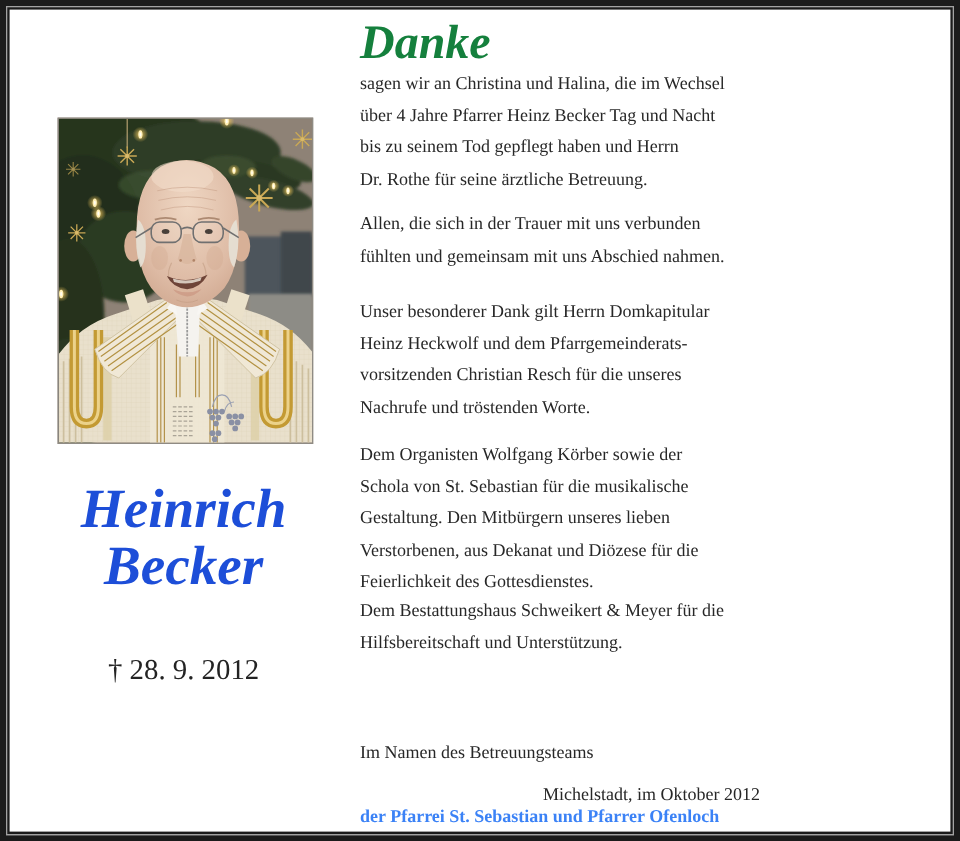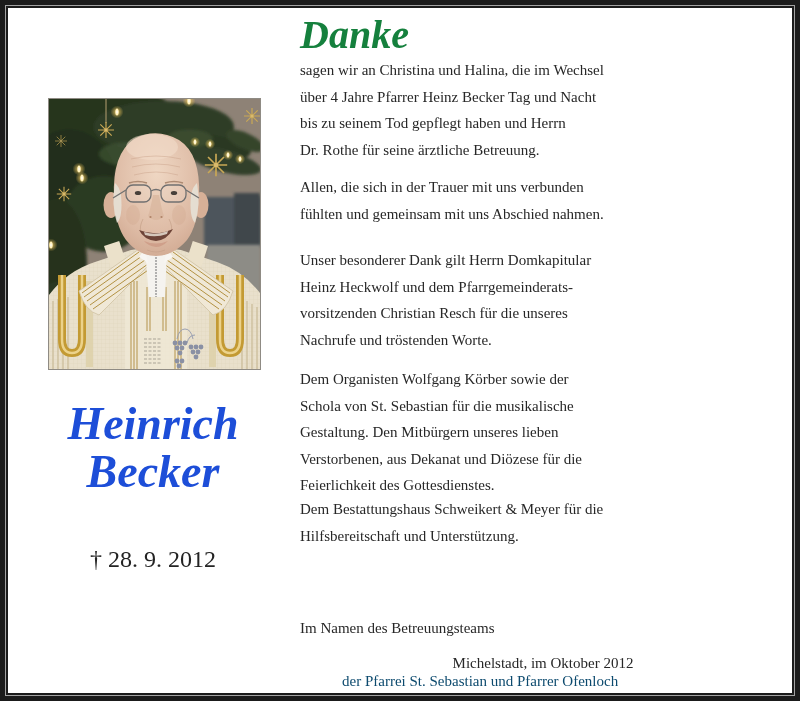--- a/index.html
+++ b/index.html
@@ -44,21 +44,21 @@
     font-weight:700;font-style:italic;
     color:#15803d;
   }
   .body-text{font-size:15px;line-height:26.5px;color:#272727;}
   .p0{top:57px;}
   .p1{top:174px;}
   .p2{top:247px;}
   .p3{top:366px;}
   .p4{top:496px;}
   .signoff{top:588px;}
-  .signoff .bold-line{font-weight:400;color:#0c4a6e;margin-left:42px;}
+  .signoff .bold-line{font-weight:700;color:#3b82f6;}
   .place-date{top:650px;text-align:center;}
 </style>
 </head>
 <body>
 
 <div class="page">
 
   <div class="frame-outer"></div>
   <div class="frame-mid"></div>
   <div class="frame-inner"></div>

